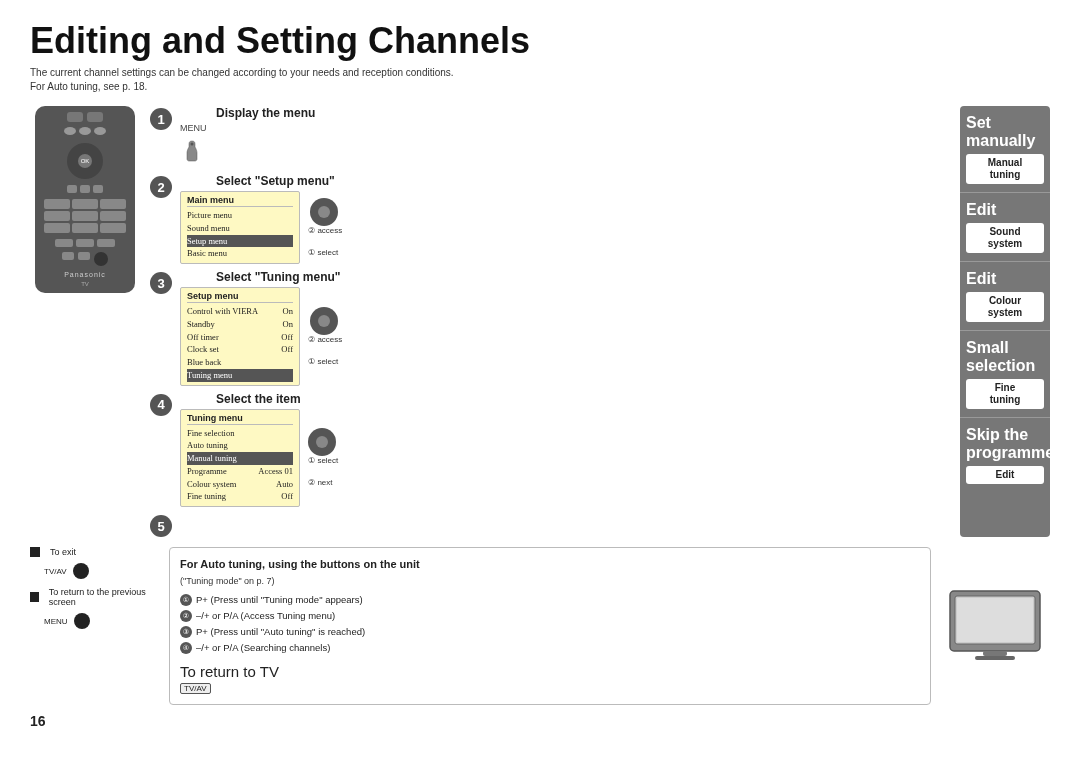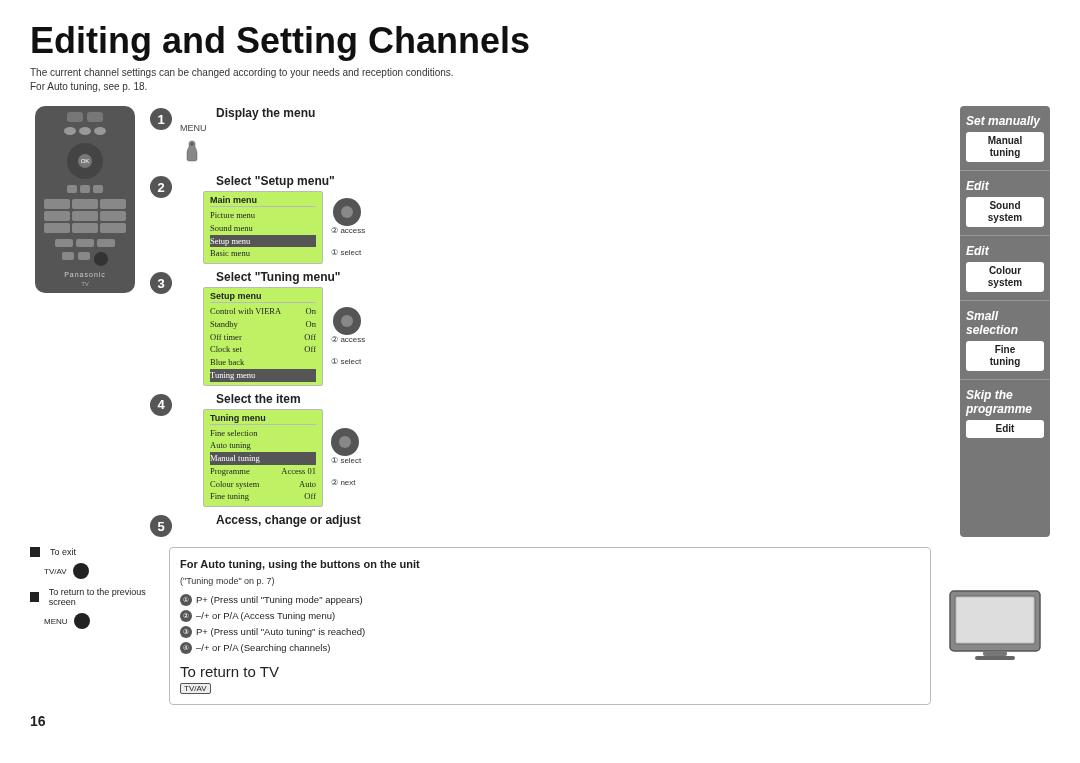--- a/index.html
+++ b/index.html
@@ -109,28 +109,27 @@
     .step-content {
       flex: 1;
     }
     .step-title {
       font-weight: bold;
       font-size: 12px;
       margin-bottom: 3px;
       padding-left: 36px;
     }
     .menu-img {
-      background: #bef264;
+      background: #fef9c3;
       border: 1px solid #bbb;
       border-radius: 2px;
       padding: 3px 6px;
       font-size: 9px;
       min-width: 120px;
       display: inline-block;
-      margin-left: 23px;
     }
     .menu-img .menu-title {
       font-weight: bold;
       font-size: 9px;
       border-bottom: 1px solid #bbb;
       margin-bottom: 2px;
       padding-bottom: 1px;
     }
     .menu-img .menu-row {
       display: flex;
@@ -188,25 +187,24 @@
       align-items: stretch;
       padding: 0;
       overflow: hidden;
     }
     .sidebar-section {
       padding: 8px 6px;
       border-bottom: 1px solid #999;
     }
     .sidebar-section:last-child { border-bottom: none; }
     .sidebar-label {
-      font-size: 12px;
+      font-size: 16px;
       font-weight: bold;
       color: #fff;
       margin-bottom: 4px;
-      font-style: italic;
     }
     .sidebar-btn {
       background: #fff;
       border-radius: 3px;
       text-align: center;
       padding: 3px 4px;
       font-size: 10px;
       font-weight: bold;
       color: #222;
       line-height: 1.2;
@@ -487,23 +485,20 @@
               <div class="arrow-label">① select</div>
               <div class="arrow-label">② next</div>
             </div>
           </div>
         </div>
       </div>
     </div>
 
     <div class="step">
       <div class="step-num">5</div>
-      <div class="step-content">
-        <div class="step-title">Access, change or adjust</div>
-      </div>
     </div>
   </div>
 
   <div class="right-sidebar">
     <div class="sidebar-section">
       <div class="sidebar-label">Set manually</div>
       <div class="sidebar-btn">
         <span>Manual</span><br>
         <span>tuning</span>
       </div>

